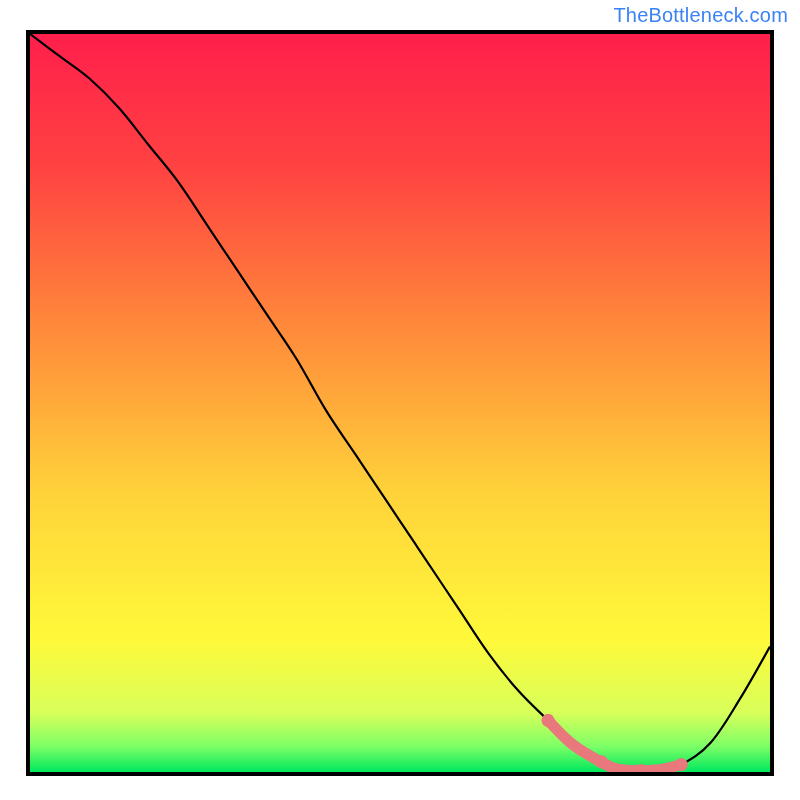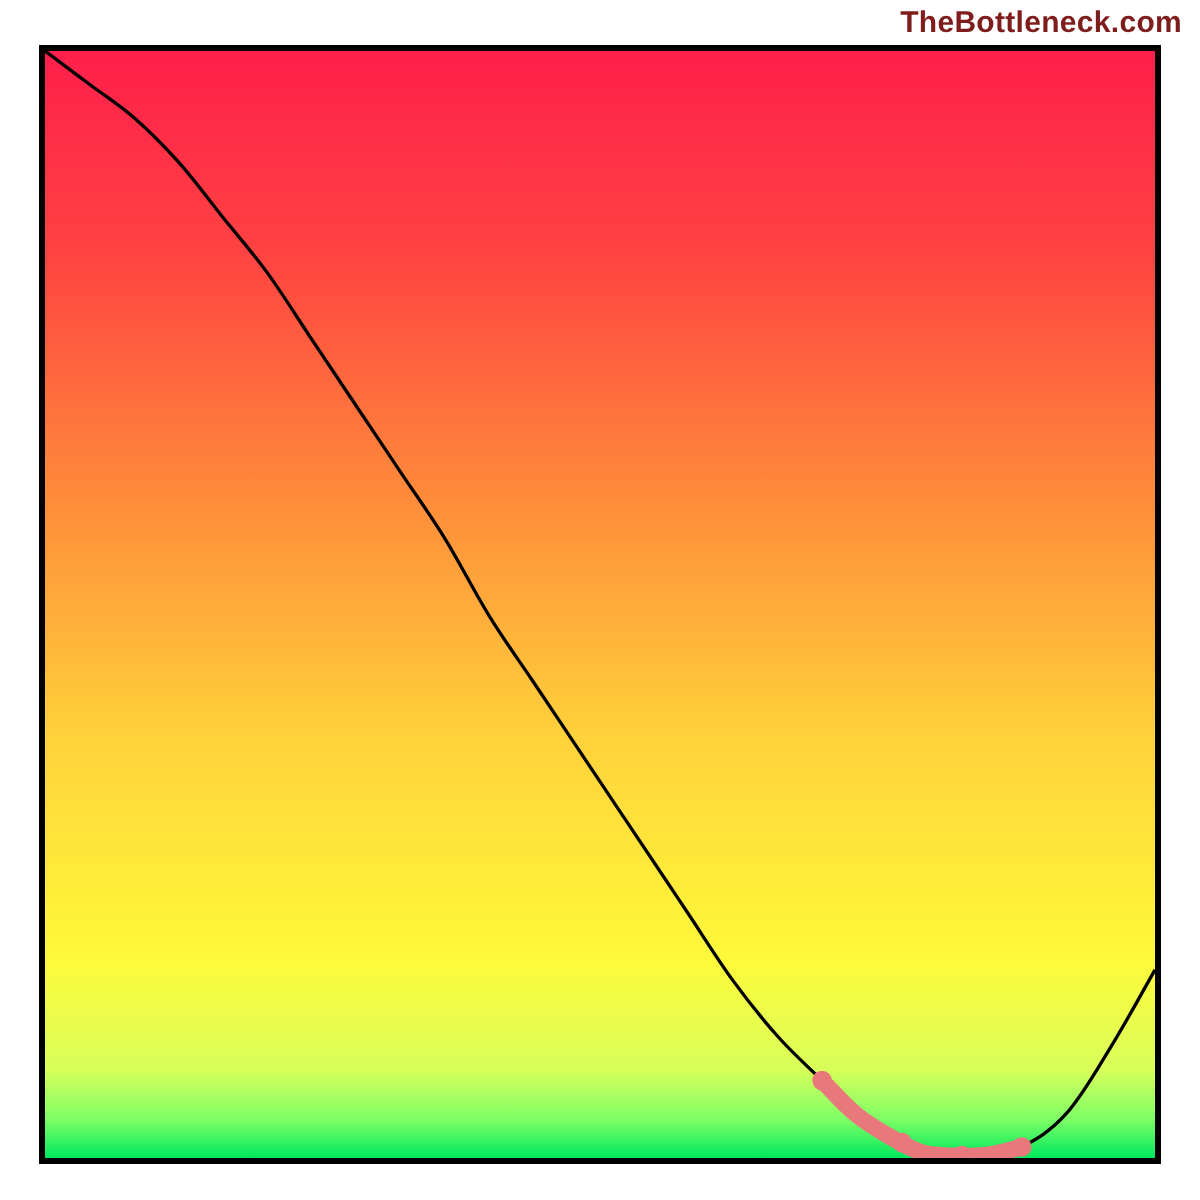--- a/index.html
+++ b/index.html
@@ -14,22 +14,22 @@
   .frame {
     position: relative;
     width: 800px;
     height: 800px;
   }
   .watermark {
     position: absolute;
     top: 4px;
     right: 12px;
     font-size: 20px;
-    font-weight: 700;
-    color: #7f1d1d;
+    font-weight: 400;
+    color: #3b82f6;
     letter-spacing: 0.2px;
   }
   .plot-wrap {
     position: absolute;
     left: 26px;
     top: 30px;
     width: 748px;
     height: 746px;
     border: 4px solid #000;
     box-sizing: border-box;

